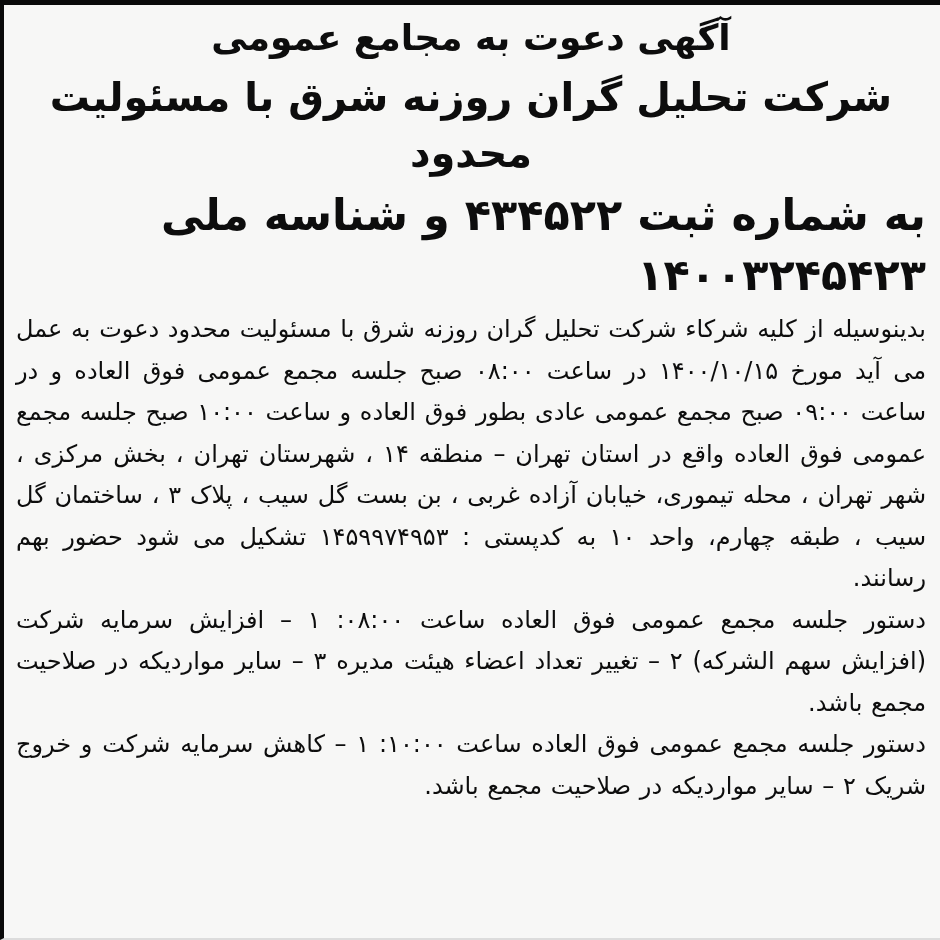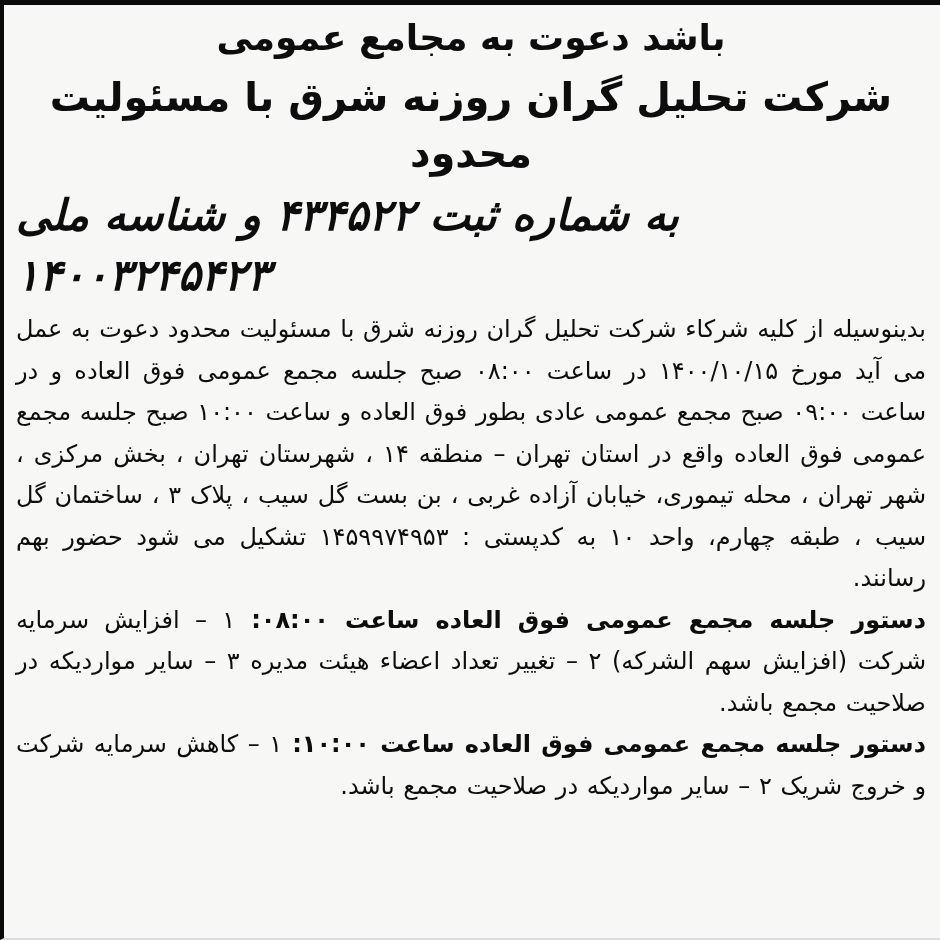--- a/index.html
+++ b/index.html
@@ -34,48 +34,47 @@
     font-size: 40px;
     font-weight: bold;
     text-align: center;
     line-height: 56px;
     margin: 4px;
     letter-spacing: -1px;
   }
   .t3 {
     font-size: 43px;
     font-weight: bold;
-    text-align: left;
+    text-align: right;
     line-height: 60px;
     margin: 0 0 4px 0;
     letter-spacing: -1px;
-    font-style: italic;
   }
   .body-par, .agenda {
     font-size: 24px;
     line-height: 41.5px;
     text-align: justify;
     margin: 0;
     word-spacing: 1px;
   }
   .agenda-heading {
-    font-weight: bold;
+    font-weight: normal;
     letter-spacing: -0.5px;
   }
   .agenda-heading::after {
     content: "\00a0";
   }
 </style>
 </head>
 <body>
 
 <div class="ad">
 
   <div class="hdr">
-    <div class="t1">باشد دعوت به مجامع عمومی</div>
+    <div class="t1">آگهی دعوت به مجامع عمومی</div>
     <div class="t2">شرکت تحلیل گران روزنه شرق با مسئولیت محدود</div>
     <div class="t3">به شماره ثبت ۴۳۴۵۲۲ و شناسه ملی ۱۴۰۰۳۲۴۵۴۲۳</div>
   </div>
 
   <p class="body-par">بدینوسیله از کلیه شرکاء شرکت تحلیل گران روزنه شرق با مسئولیت محدود دعوت به عمل می آید مورخ ۱۴۰۰/۱۰/۱۵ در ساعت ۰۸:۰۰ صبح جلسه مجمع عمومی فوق العاده و در ساعت ۰۹:۰۰ صبح مجمع عمومی عادی بطور فوق العاده و ساعت ۱۰:۰۰ صبح جلسه مجمع عمومی فوق العاده واقع در استان تهران – منطقه ۱۴ ، شهرستان تهران ، بخش مرکزی ، شهر تهران ، محله تیموری، خیابان آزاده غربی ، بن بست گل سیب ، پلاک ۳ ، ساختمان گل سیب ، طبقه چهارم، واحد ۱۰ به کدپستی : ۱۴۵۹۹۷۴۹۵۳ تشکیل می شود حضور بهم رسانند.</p>
 
   <p class="agenda"><b class="agenda-heading">دستور جلسه مجمع عمومی فوق العاده ساعت ۰۸:۰۰:</b><span>۱ – افزایش سرمایه شرکت (افزایش سهم الشرکه) ۲ – تغییر تعداد اعضاء هیئت مدیره ۳ – سایر مواردیکه در صلاحیت مجمع باشد.</span></p>
 
 
   <p class="agenda"><b class="agenda-heading">دستور جلسه مجمع عمومی فوق العاده ساعت ۱۰:۰۰:</b><span>۱ – کاهش سرمایه شرکت و خروج شریک ۲ – سایر مواردیکه در صلاحیت مجمع باشد.</span></p>

